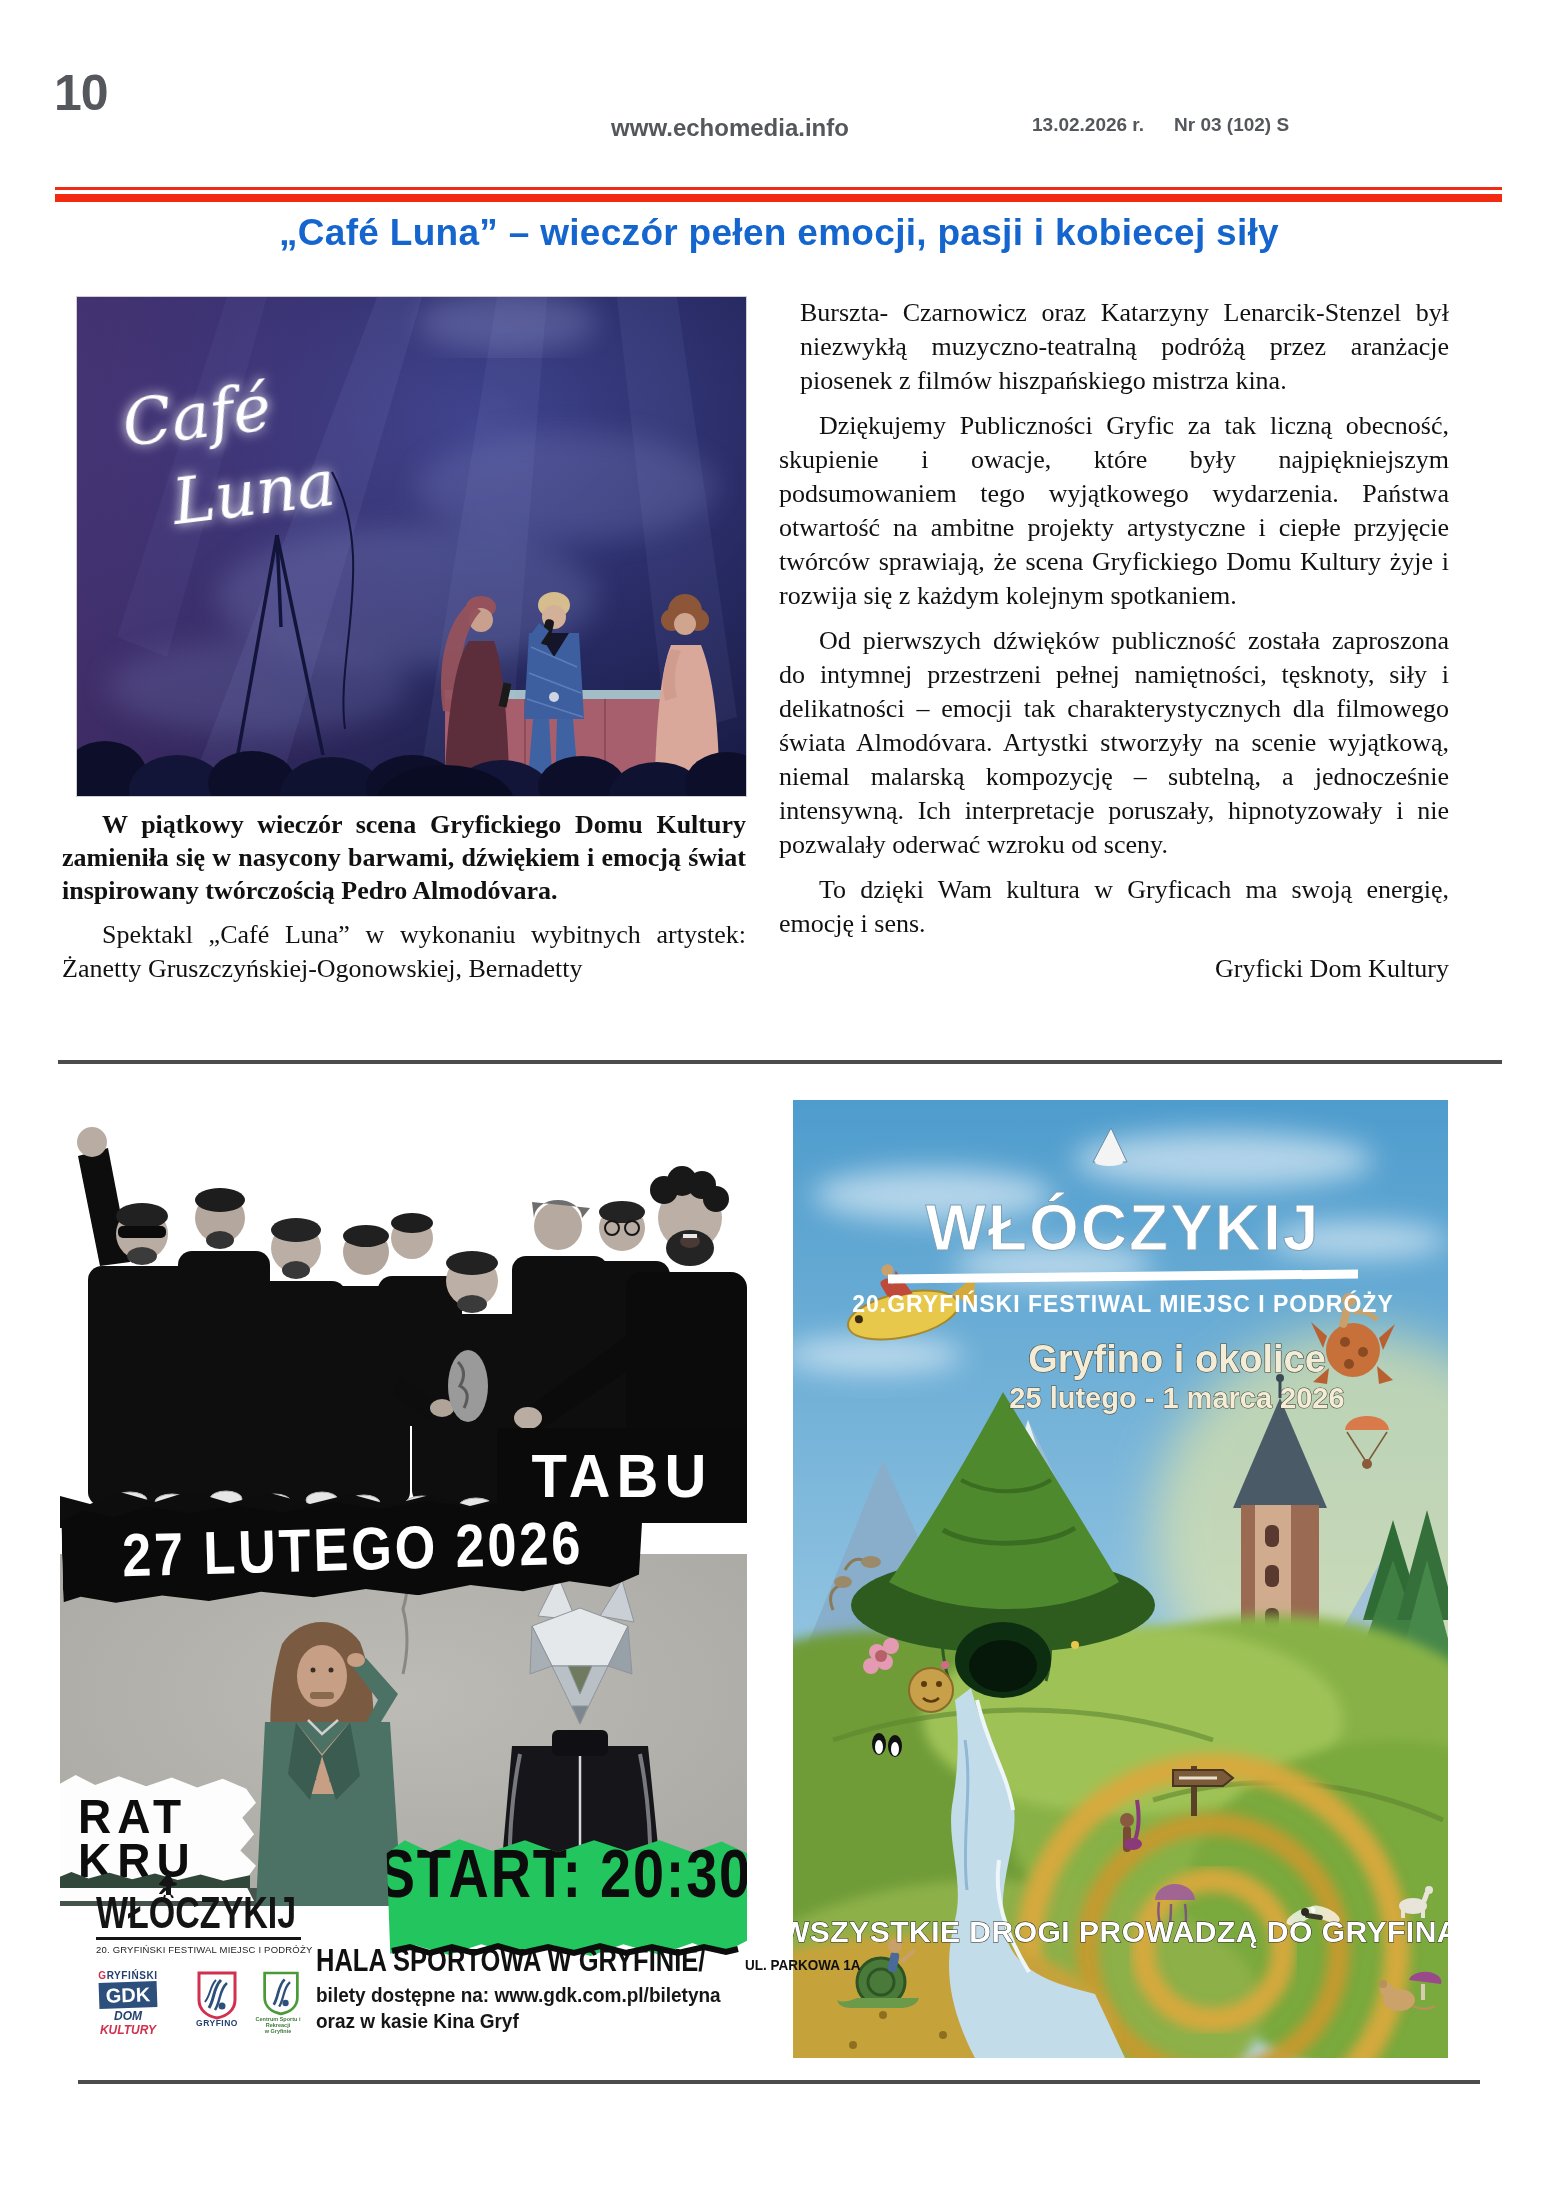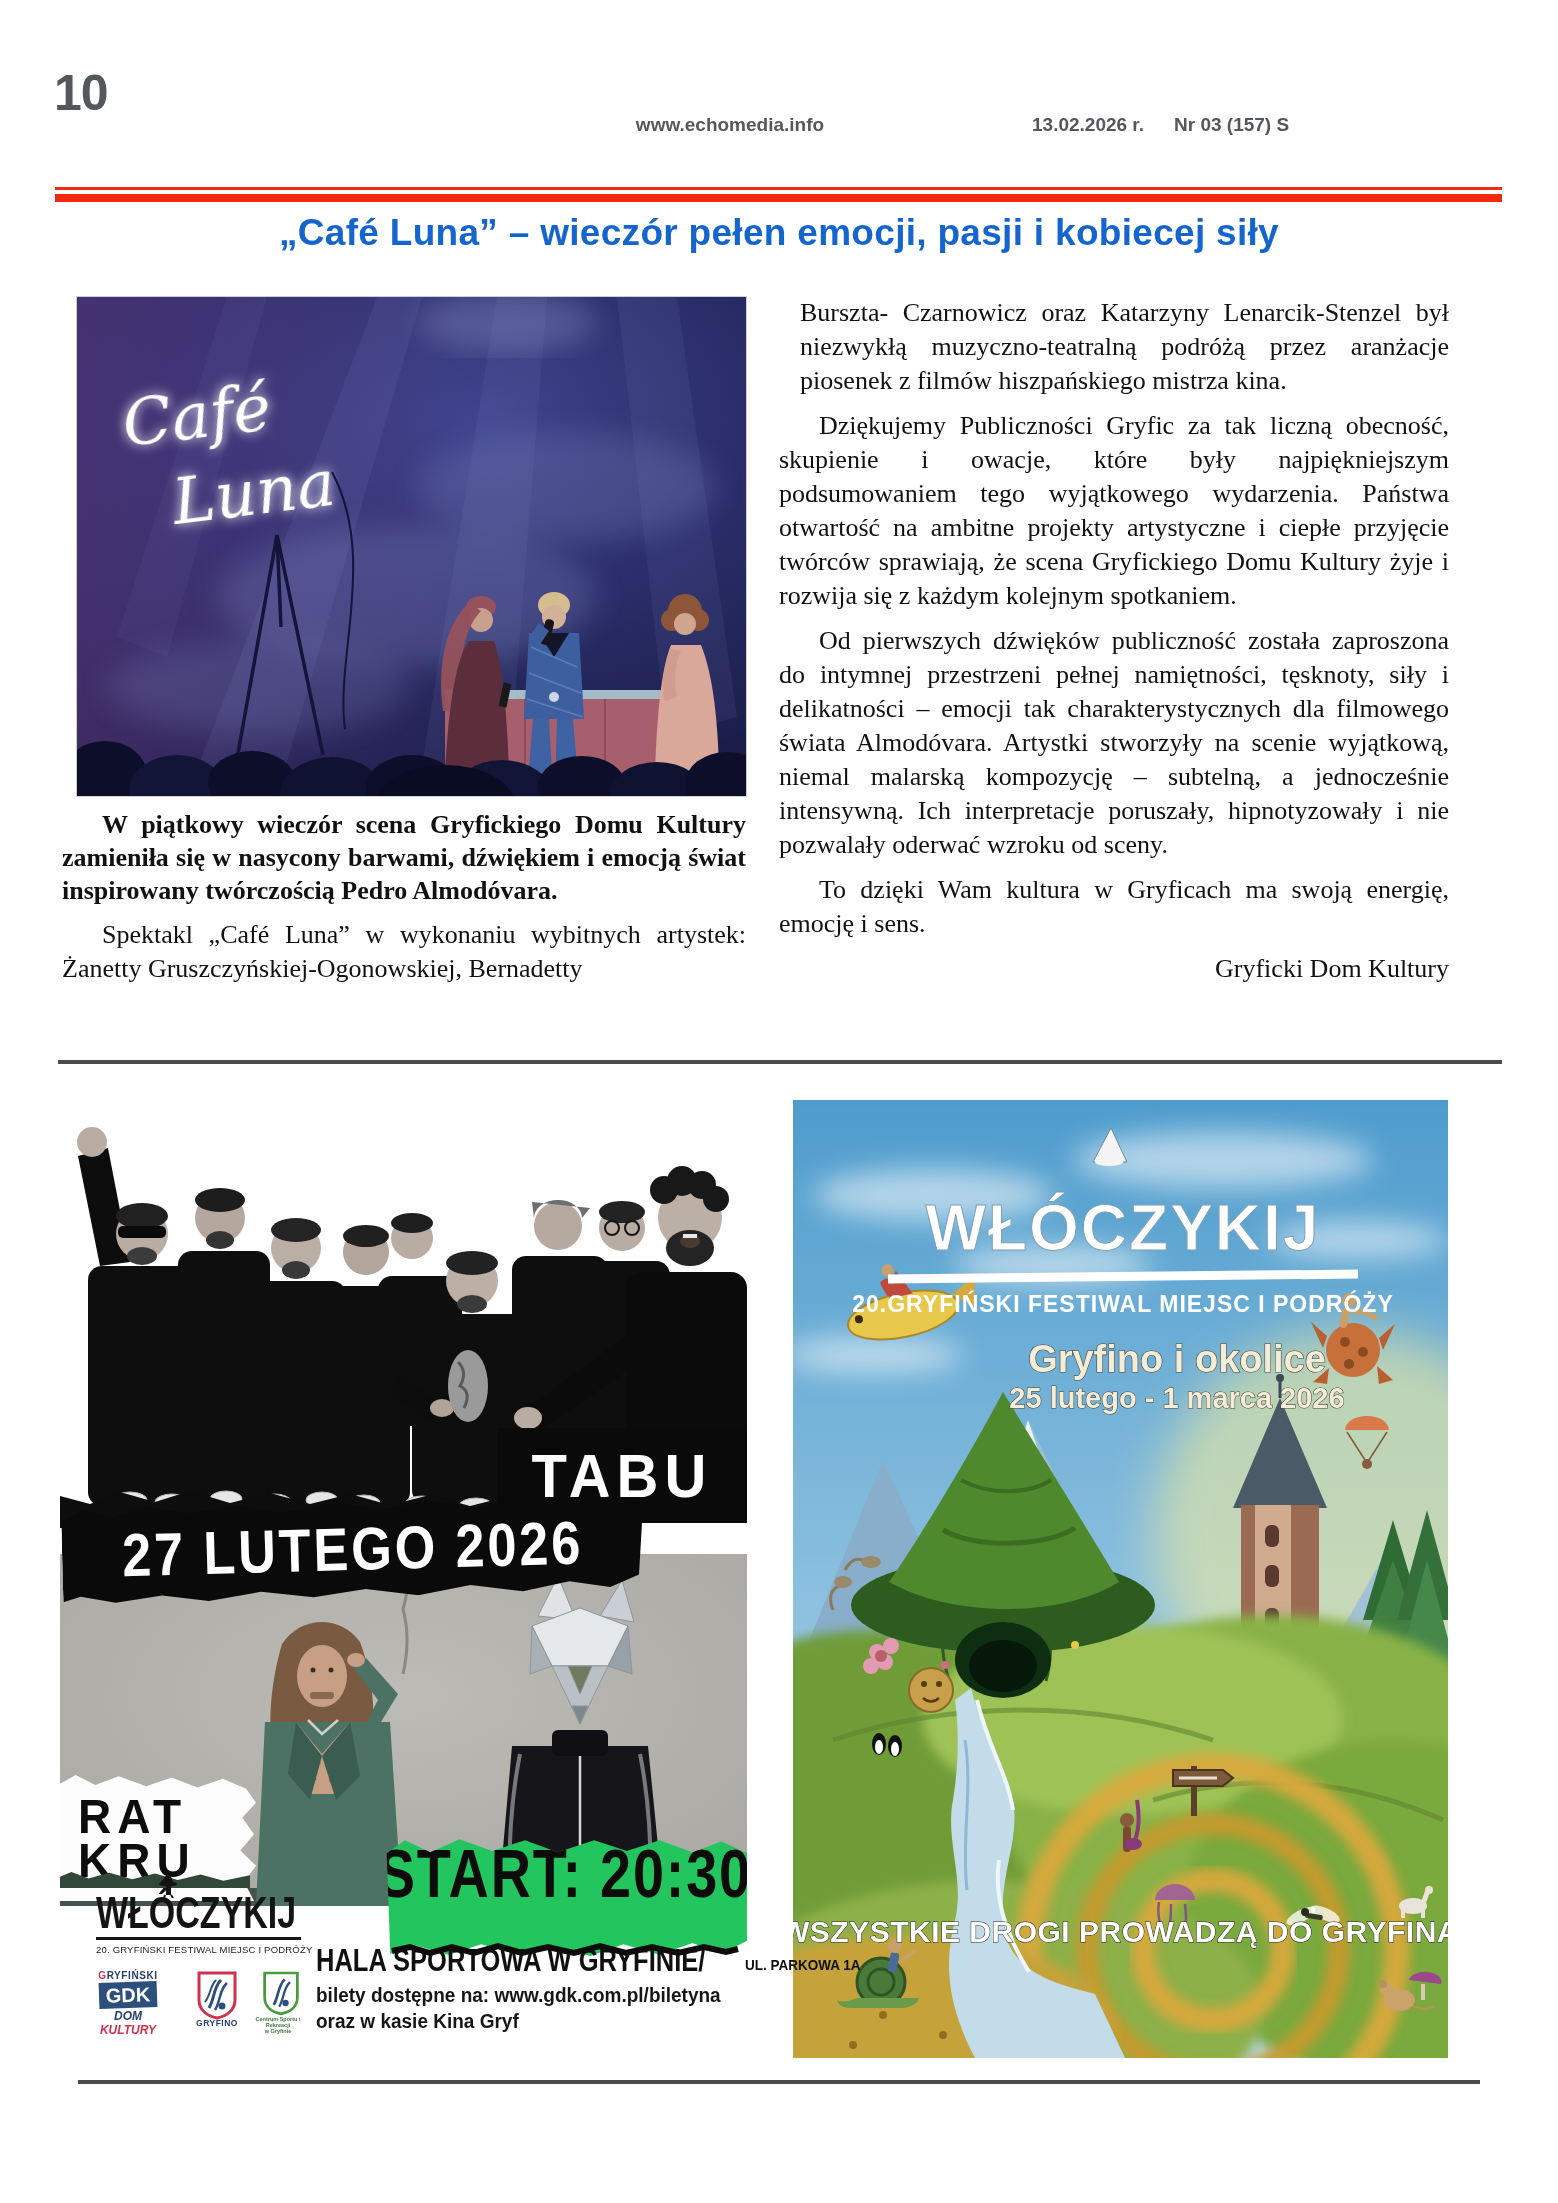--- a/index.html
+++ b/index.html
@@ -4,21 +4,21 @@
 <style>
   html,body{margin:0;padding:0;background:#fff;}
   .page{position:relative;width:1558px;height:2203px;background:#fff;overflow:hidden;
         font-family:"Liberation Serif",serif;color:#111;}
   .abs{position:absolute;}
 
   
   .hdr-num{left:54px;top:64px;font-family:"Liberation Sans",sans-serif;
            font-size:50px;font-weight:bold;color:#54575c;letter-spacing:-1px;}
   .hdr-site{left:540px;top:114px;width:380px;text-align:center;
-            font-family:"Liberation Sans",sans-serif;font-size:19px;font-weight:bold;color:#54575c;}
+            font-family:"Liberation Sans",sans-serif;font-size:24px;font-weight:bold;color:#54575c;}
   .hdr-date{left:1032px;top:114px;font-family:"Liberation Sans",sans-serif;
             font-size:19px;font-weight:bold;color:#54575c;white-space:nowrap;}
   .hdr-issue{margin-left:30px;}
   .rule-red-thin{left:55px;top:187px;width:1447px;height:3px;background:#f22a12;}
   .rule-red-thick{left:55px;top:194px;width:1447px;height:8px;background:#f22a12;}
 
   
   .title{left:0;top:212px;width:1558px;text-align:center;
          font-family:"Liberation Sans",sans-serif;font-size:37px;font-weight:bold;
          color:#1565cf;letter-spacing:.3px;}
@@ -87,21 +87,21 @@
   .poster-wlo{left:793px;top:1100px;width:655px;height:958px;overflow:hidden;}
 </style>
 </head>
 <body>
 
 <div class="page">
 
   <div class="abs hdr-num">10</div>
   <div class="abs hdr-site">www.echomedia.info</div>
   <div class="abs hdr-date">
-    <span>13.02.2026 r.</span><span class="hdr-issue">Nr 03 (157) S</span>
+    <span>13.02.2026 r.</span><span class="hdr-issue">Nr 03 (102) S</span>
   </div>
   <div class="abs rule-red-thin"></div>
   <div class="abs rule-red-thick"></div>
 
   <div class="abs title">„Café Luna” – wieczór pełen emocji, pasji i kobiecej siły</div>
 
   <div class="abs photo-frame">
     <svg width="669" height="499" viewBox="0 0 669 499">
       <defs>
         <radialGradient id="bgG" cx="60%" cy="25%" r="90%">

